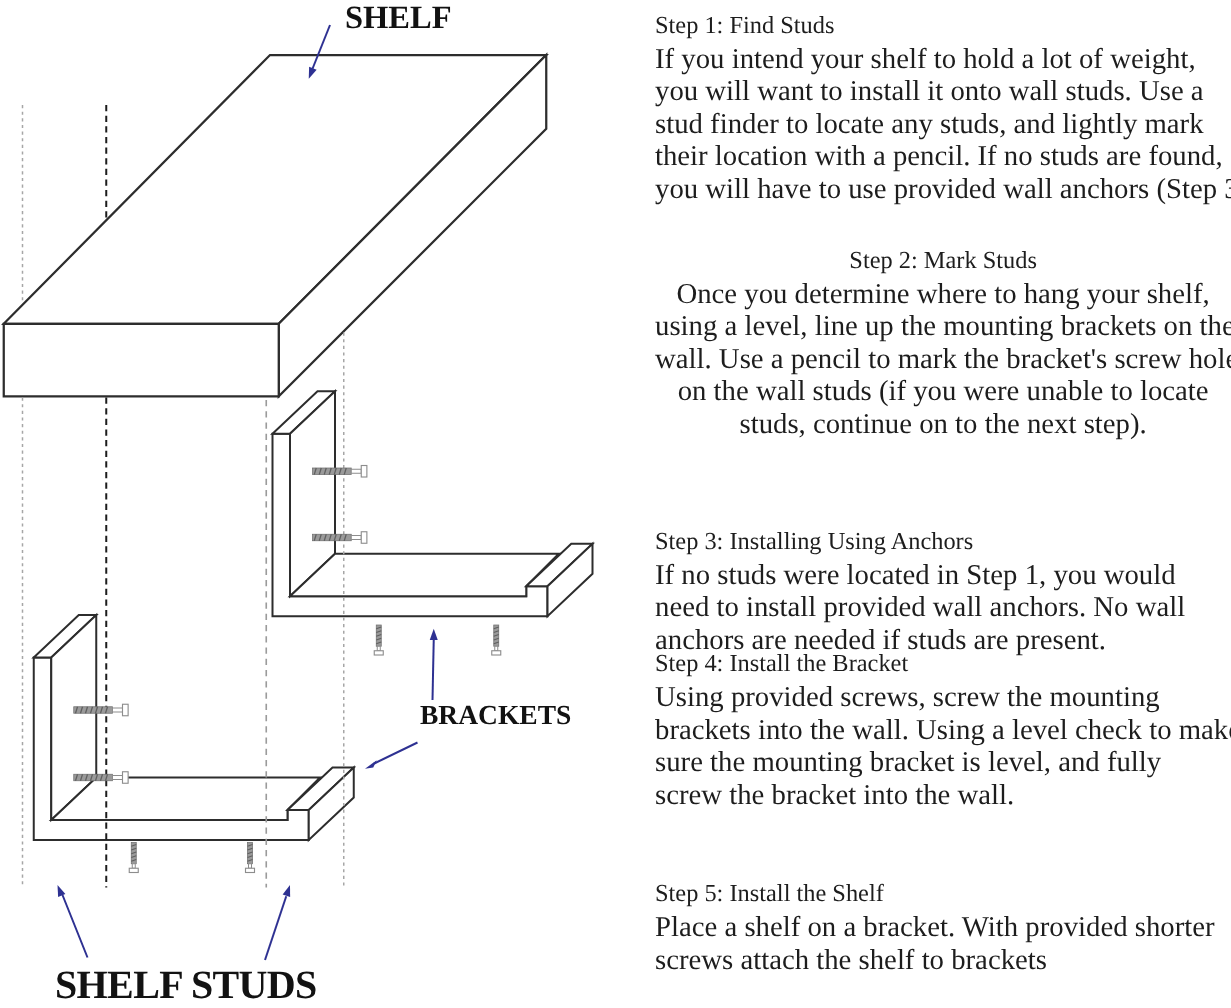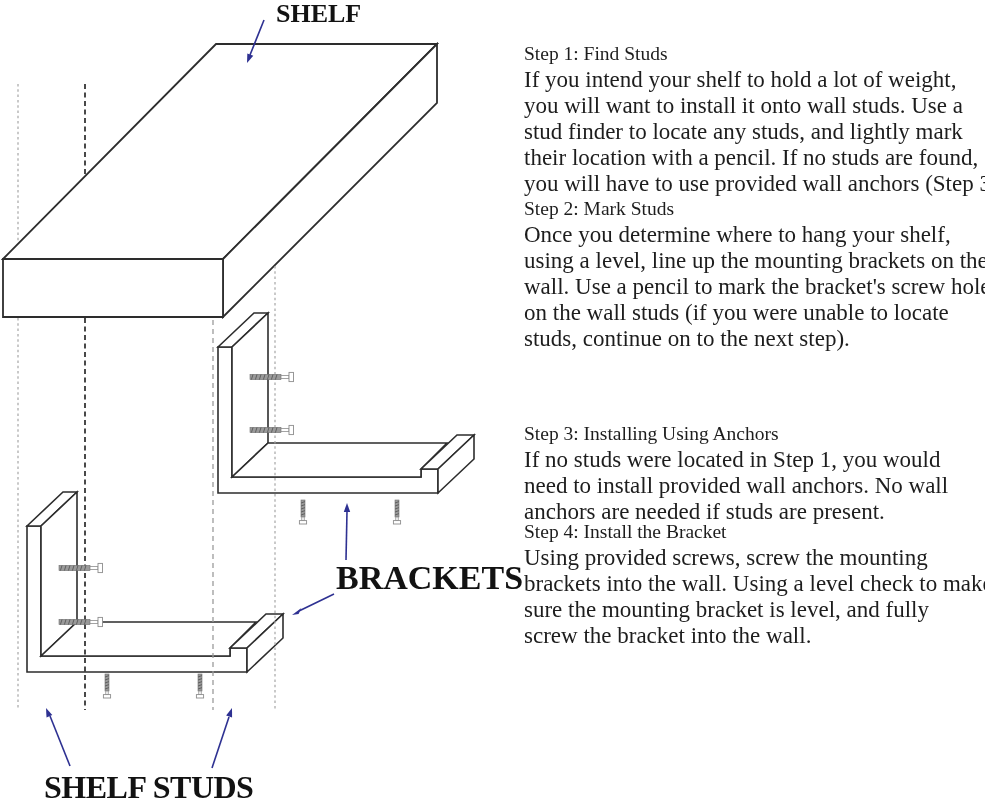--- a/index.html
+++ b/index.html
@@ -1,26 +1,26 @@
 <!DOCTYPE html>
 <html style="--arrow: #2e3192;"><head>
 <meta charset="utf-8">
 <style>
   html,body{margin:0;padding:0;background:#ffffff;}
   #page{position:relative;width:985px;height:806px;background:#ffffff;overflow:hidden;
         font-family:Liberation Serif, serif;color:#1d1d1d;}
   #diagram-svg{position:absolute;left:0;top:0;}
   .diagram-label{position:absolute;font-weight:600;color:#121212;line-height:1;letter-spacing:0px;white-space:nowrap;}
   #label-shelf{left:276px;top:1px;font-size:26px;}
-  #label-brackets{left:336px;top:561px;font-size:34px;}
+  #label-brackets{left:336px;top:561px;font-size:22px;}
   #label-wallstuds{left:44px;top:771px;font-size:32px;letter-spacing:-0.5px;}
   .step{position:absolute;left:524px;width:461px;}
   .step-heading{font-size:19.5px;line-height:26px;white-space:pre;}
   .step-body{font-size:23px;line-height:26px;white-space:pre;}
-  #step-1{top:8px;margin-top:33px;} #step-2{top:196px;} #step-3{top:389px;margin-top:32px;} #step-4{top:519px;} #step-5{top:703px;}
+  #step-1{top:8px;} #step-2{top:196px;text-align:center;} #step-3{top:389px;margin-top:32px;} #step-4{top:519px;} #step-5{top:703px;}
   .outline{fill:#ffffff;stroke:#2d2d2d;stroke-width:1.6;stroke-linejoin:miter;}
   .shelf-face{stroke-width:1.8;}
   .stud-line{fill:none;}
   .stud-gray-fine{stroke:#a6a6a6;stroke-width:1.2;stroke-dasharray:2.5 2.8;}
   .stud-black-long{stroke:#1c1c1c;stroke-width:1.6;stroke-dasharray:5 3.5;}
   .stud-gray-long{stroke:#9b9b9b;stroke-width:1.3;stroke-dasharray:5 4;}
   .arrow-line{stroke:var(--arrow,#2e3192);stroke-width:1.6;fill:none;}
   .arrow-head{fill:var(--arrow,#2e3192);stroke:none;}
   .screw-shaft{fill:#9a9a9a;stroke:#707070;stroke-width:0.6;}
   .screw-tick{stroke:#5f5f5f;stroke-width:1;}
@@ -160,14 +160,19 @@
 need to install provided wall anchors. No wall
 anchors are needed if studs are present.</div>
   </div>
   <div class="step" id="step-4">
     <div class="step-heading">Step 4: Install the Bracket</div>
     <div class="step-body">Using provided screws, screw the mounting
 brackets into the wall. Using a level check to make
 sure the mounting bracket is level, and fully
 screw the bracket into the wall.</div>
   </div>
+  <div class="step" id="step-5">
+    <div class="step-heading">Step 5: Install the Shelf</div>
+    <div class="step-body">Place a shelf on a bracket. With provided shorter
+screws attach the shelf to brackets</div>
+  </div>
 
 </div>
 
 </body></html>

